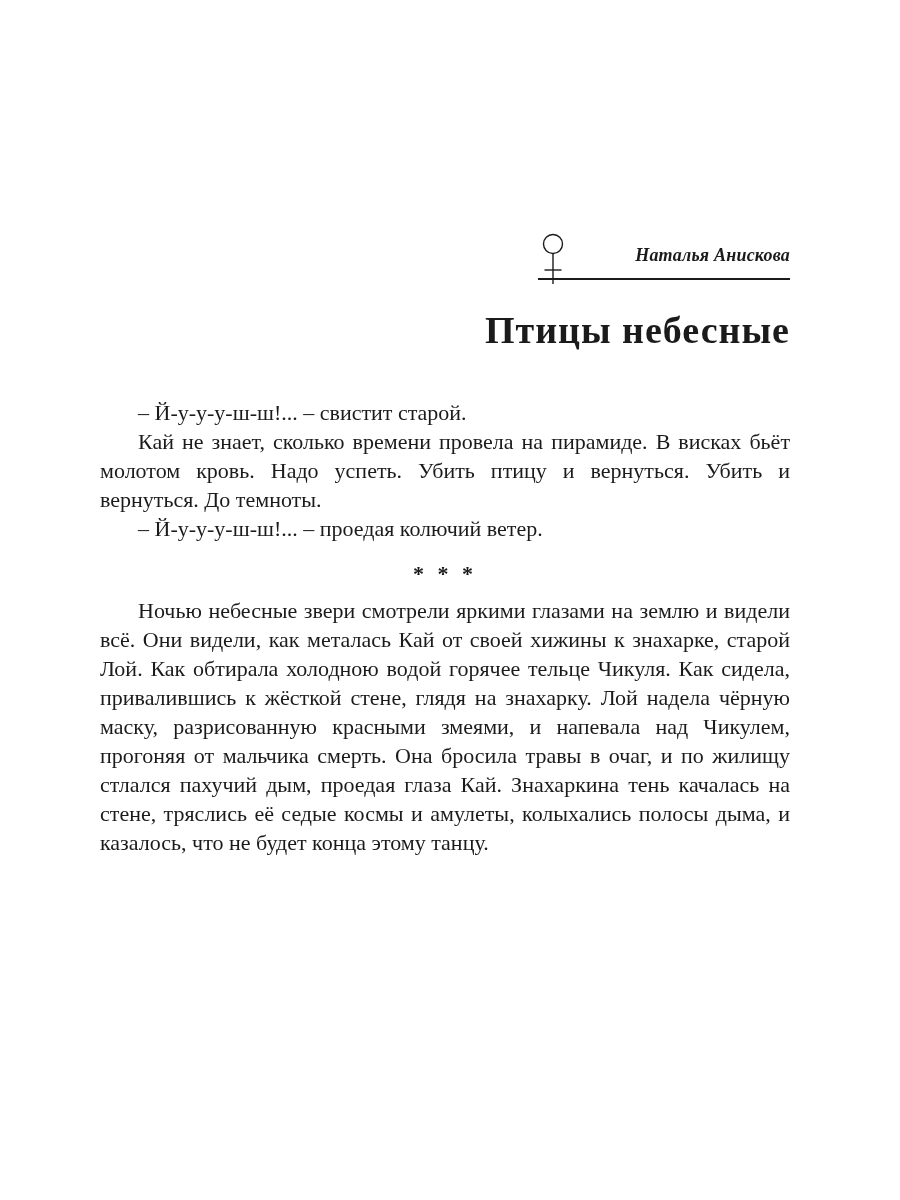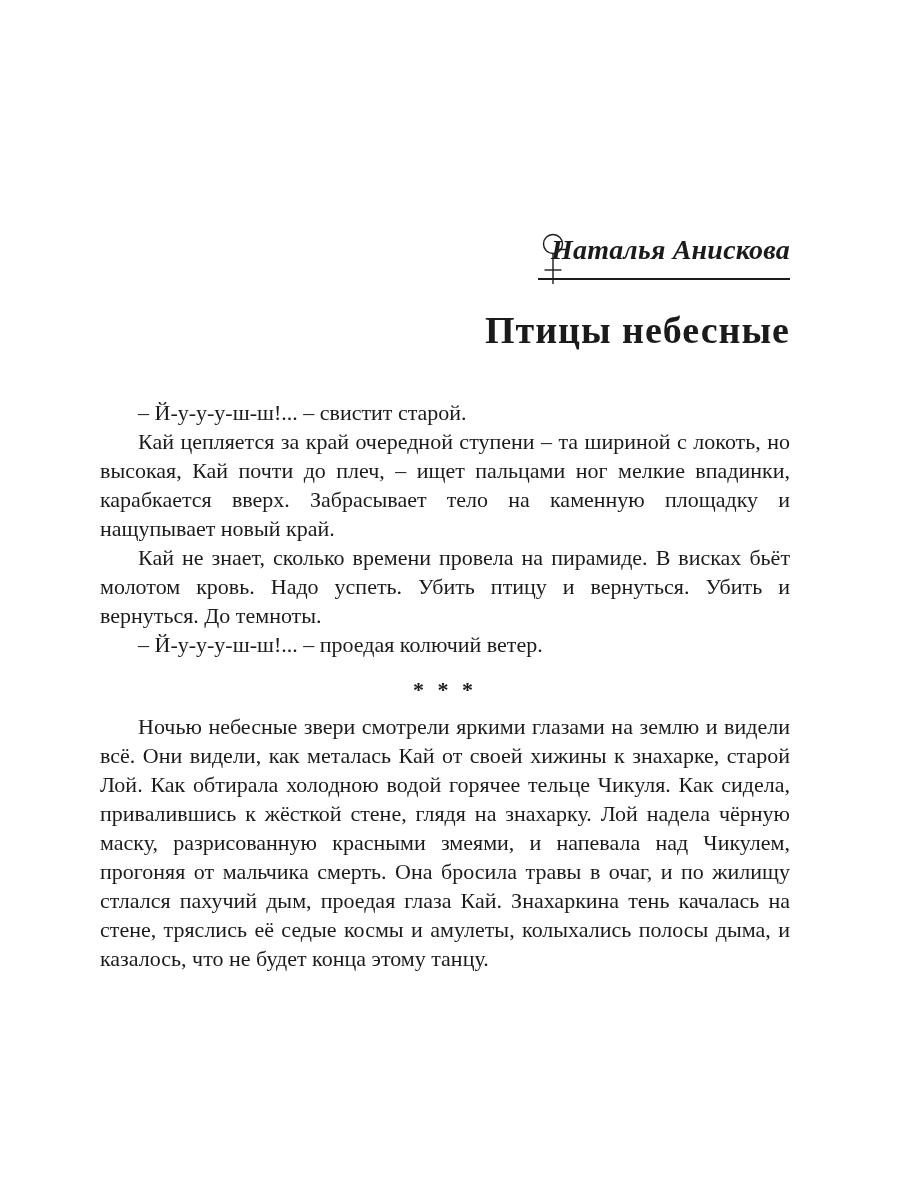--- a/index.html
+++ b/index.html
@@ -37,21 +37,21 @@
     top: 0;
     width: 26px;
     height: 54px;
   }
   .author-name {
     position: absolute;
     right: 0;
     bottom: 12px;
     font-style: italic;
     font-weight: bold;
-    font-size: 28px;
+    font-size: 18px;
     white-space: nowrap;
     letter-spacing: 0.2px;
   }
   
   .book-title {
     margin: 30px 0 16px 0;
     text-align: right;
     font-size: 38px;
     font-weight: bold;
     letter-spacing: 1px;
@@ -91,21 +91,20 @@
         </svg>
       </span>
       <span class="author-name">Наталья Анискова</span>
     </div>
   </div>
 
   <h1 class="book-title">Птицы небесные</h1>
 
   <div class="body-text">
     <p>– Й-у-у-у-ш-ш!... – свистит старой.</p>
-    <p>Кай цепляется за край очередной ступени – та шириной с локоть, но высокая, Кай почти до плеч, – ищет пальцами ног мелкие впадинки, карабкается вверх. Забрасывает тело на каменную площадку и нащупывает новый край.</p>
     <p>Кай не знает, сколько времени провела на пирамиде. В висках бьёт молотом кровь. Надо успеть. Убить птицу и вернуться. Убить и вернуться. До темноты.</p>
     <p>– Й-у-у-у-ш-ш!... – проедая колючий ветер.</p>
 
     <div class="section-break">* * *</div>
 
     <p>Ночью небесные звери смотрели яркими глазами на землю и видели всё. Они видели, как металась Кай от своей хижины к знахарке, старой Лой. Как обтирала холодною водой горячее тельце Чикуля. Как сидела, привалившись к жёсткой стене, глядя на знахарку. Лой надела чёрную маску, разрисованную красными змеями, и напевала над Чикулем, прогоняя от мальчика смерть. Она бросила травы в очаг, и по жилищу стлался пахучий дым, проедая глаза Кай. Знахаркина тень качалась на стене, тряслись её седые космы и амулеты, колыхались полосы дыма, и казалось, что не будет конца этому танцу.</p>
   </div>
 
 </div>
 

